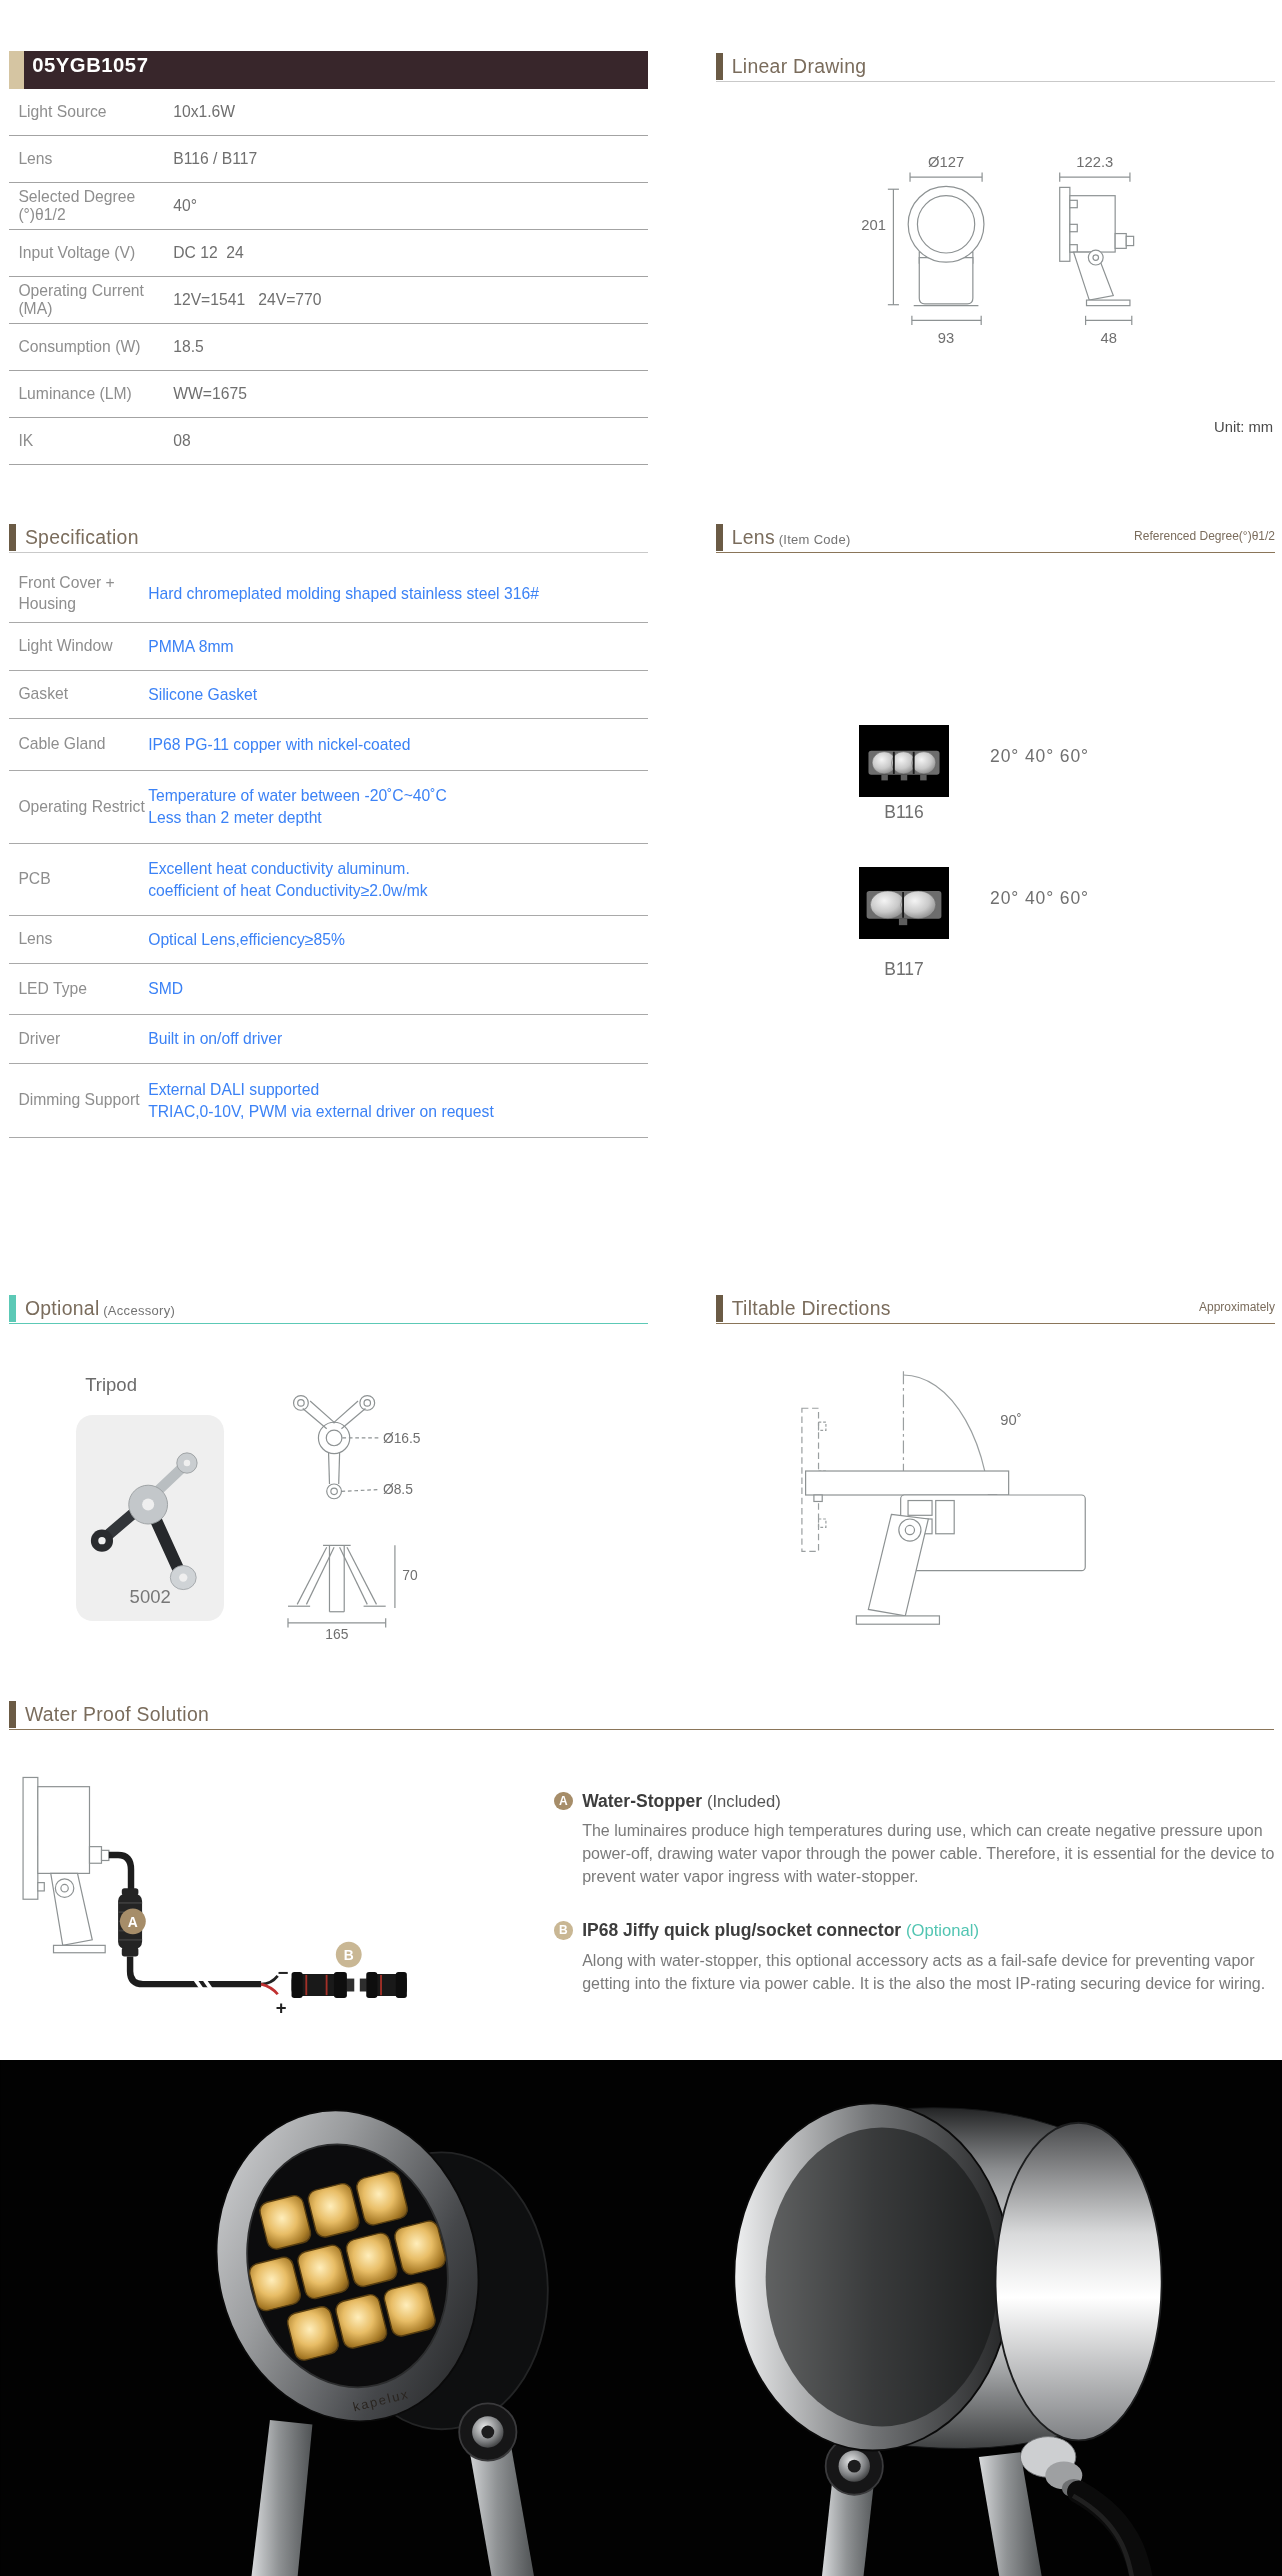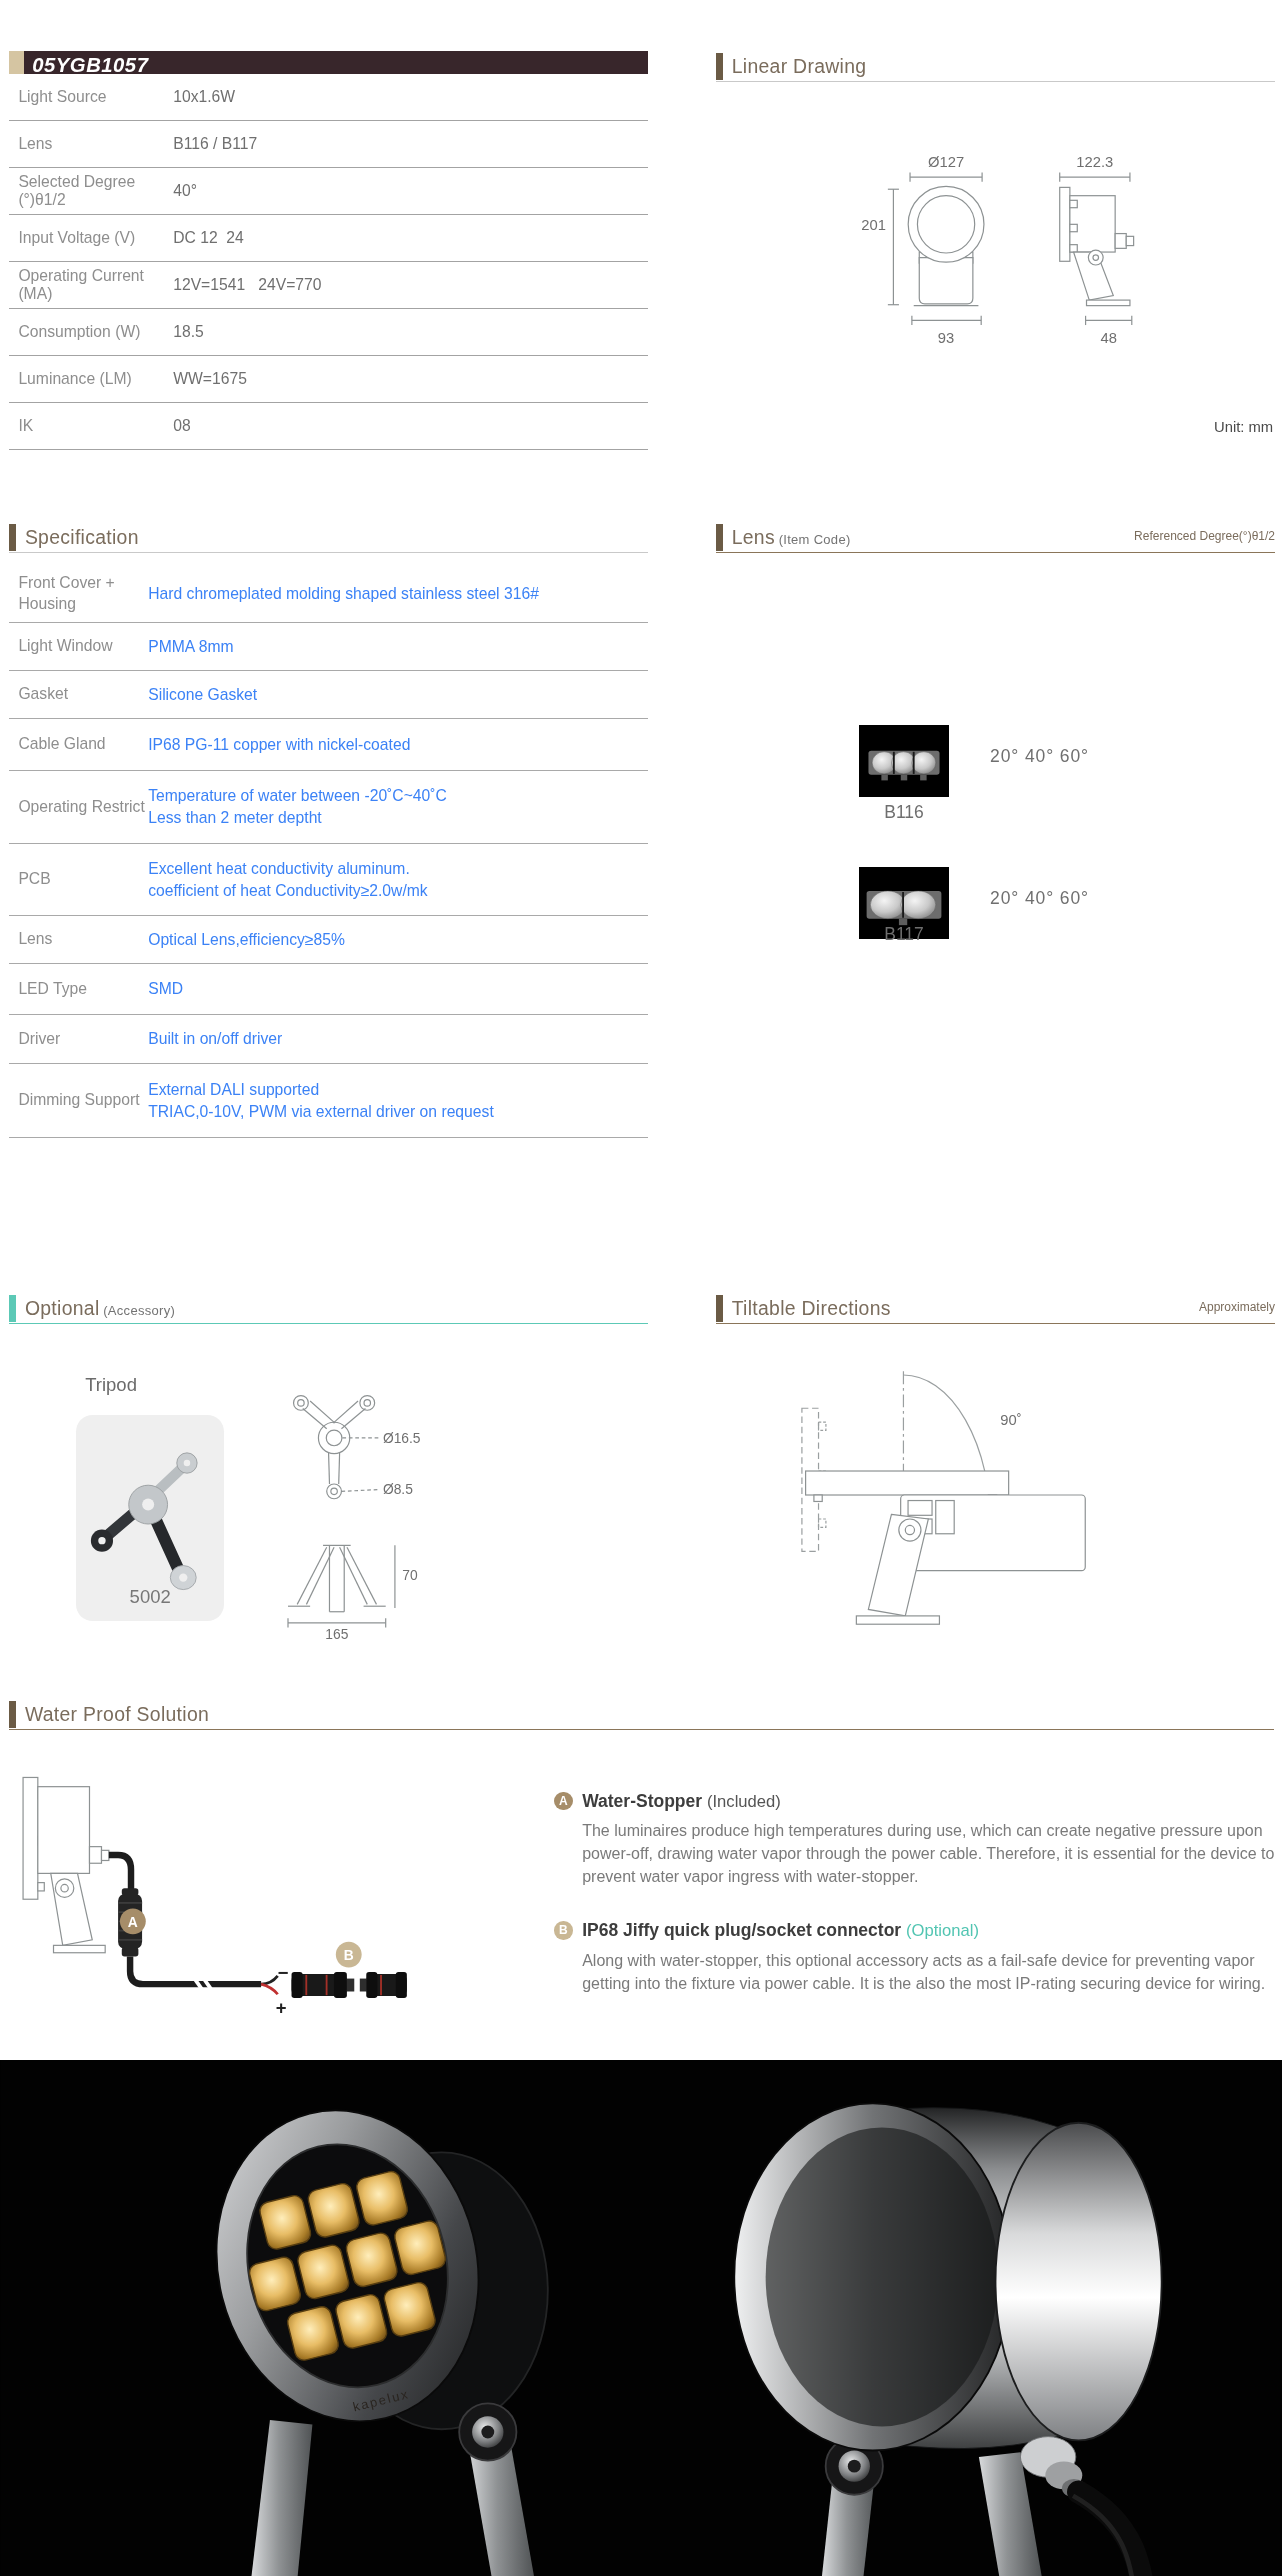--- a/index.html
+++ b/index.html
@@ -14,21 +14,21 @@
   .sec-header.line-brown { border-bottom-color:#8a7559; }
   .sec-header.line-teal  { border-bottom-color:#5cc9b6; }
   .sec-bar { position:absolute; left:0; top:1.8px; width:6.5px; height:27px; background:#6b5b45; }
   .sec-bar.bar-teal { background:#5cc9b6; }
   .sec-title { position:absolute; left:15.7px; bottom:2.8px; font-size:19.4px; color:#7a6c5c; letter-spacing:0.3px; }
   .sec-sub { font-size:13px; color:#737373; margin-left:3.7px; }
   .sec-note { position:absolute; right:0; bottom:9px; font-size:12px; color:#7a6c5c; }
 
   
   .qs-block { left:9.2px; top:51px; width:639px; }
-  .code-header { display:flex; height:23px;font-style:italic; }
+  .code-header { display:flex; height:38px; }
   .tan-chip { width:14.8px; background:#d5c5a2; }
   .code-bar { flex:1; background:#38262b; color:#ffffff; font-weight:bold; font-size:20.3px; line-height:29px; padding-left:8.3px; letter-spacing:0.5px; }
   .qs-row { display:flex; align-items:center; height:47px; border-bottom:0.9px solid #a3a3a3; }
   .qs-label { width:164px; padding-left:9.2px; font-size:15.7px; color:#8e8e8e; flex-shrink:0; }
   .qs-value { font-size:15.7px; color:#6f6f6f; white-space:pre-wrap; }
 
   
   .ld-block { left:716px; top:51px; width:559px; height:406px; }
   .ld-svg { position:absolute; left:0; top:92px; }
   .unit-note { position:absolute; right:1.8px; top:368px; font-size:14.8px; color:#4a4a4a; }
@@ -258,21 +258,21 @@
     <div class="lens-deg" style="left:274px; top:224px;">20° 40° 60°</div>
 
     <svg class="lens-img" style="left:143px; top:345px;" viewBox="0 0 97 78">
       <rect x="0" y="0" width="97" height="78" fill="#000"></rect>
       <rect x="8" y="26" width="81" height="30" rx="3" fill="#6d6d6d"></rect>
       <ellipse cx="31" cy="41" rx="19" ry="15" fill="url(#bump)" stroke="#555" stroke-width=".5"></ellipse>
       <ellipse cx="64" cy="41" rx="19" ry="15" fill="url(#bump)" stroke="#555" stroke-width=".5"></ellipse>
       <line x1="47.5" y1="27" x2="47.5" y2="55" stroke="#1a1a1a" stroke-width="2"></line>
       <rect x="43" y="56" width="9" height="7" fill="#5e5e5e"></rect>
     </svg>
-    <div class="lens-code" style="left:143px; top:402px;">B117</div>
+    <div class="lens-code" style="left:143px; top:437px;">B117</div>
     <div class="lens-deg" style="left:274px; top:366px;">20° 40° 60°</div>
   </section>
 
   <section class="block opt-block">
     <header class="sec-header line-teal">
       <span class="sec-bar bar-teal"></span>
       <span class="sec-title"><span>Optional</span><span class="sec-sub">(Accessory)</span></span>
     </header>
     <div class="opt-name">Tripod</div>
     <div class="opt-photo">

